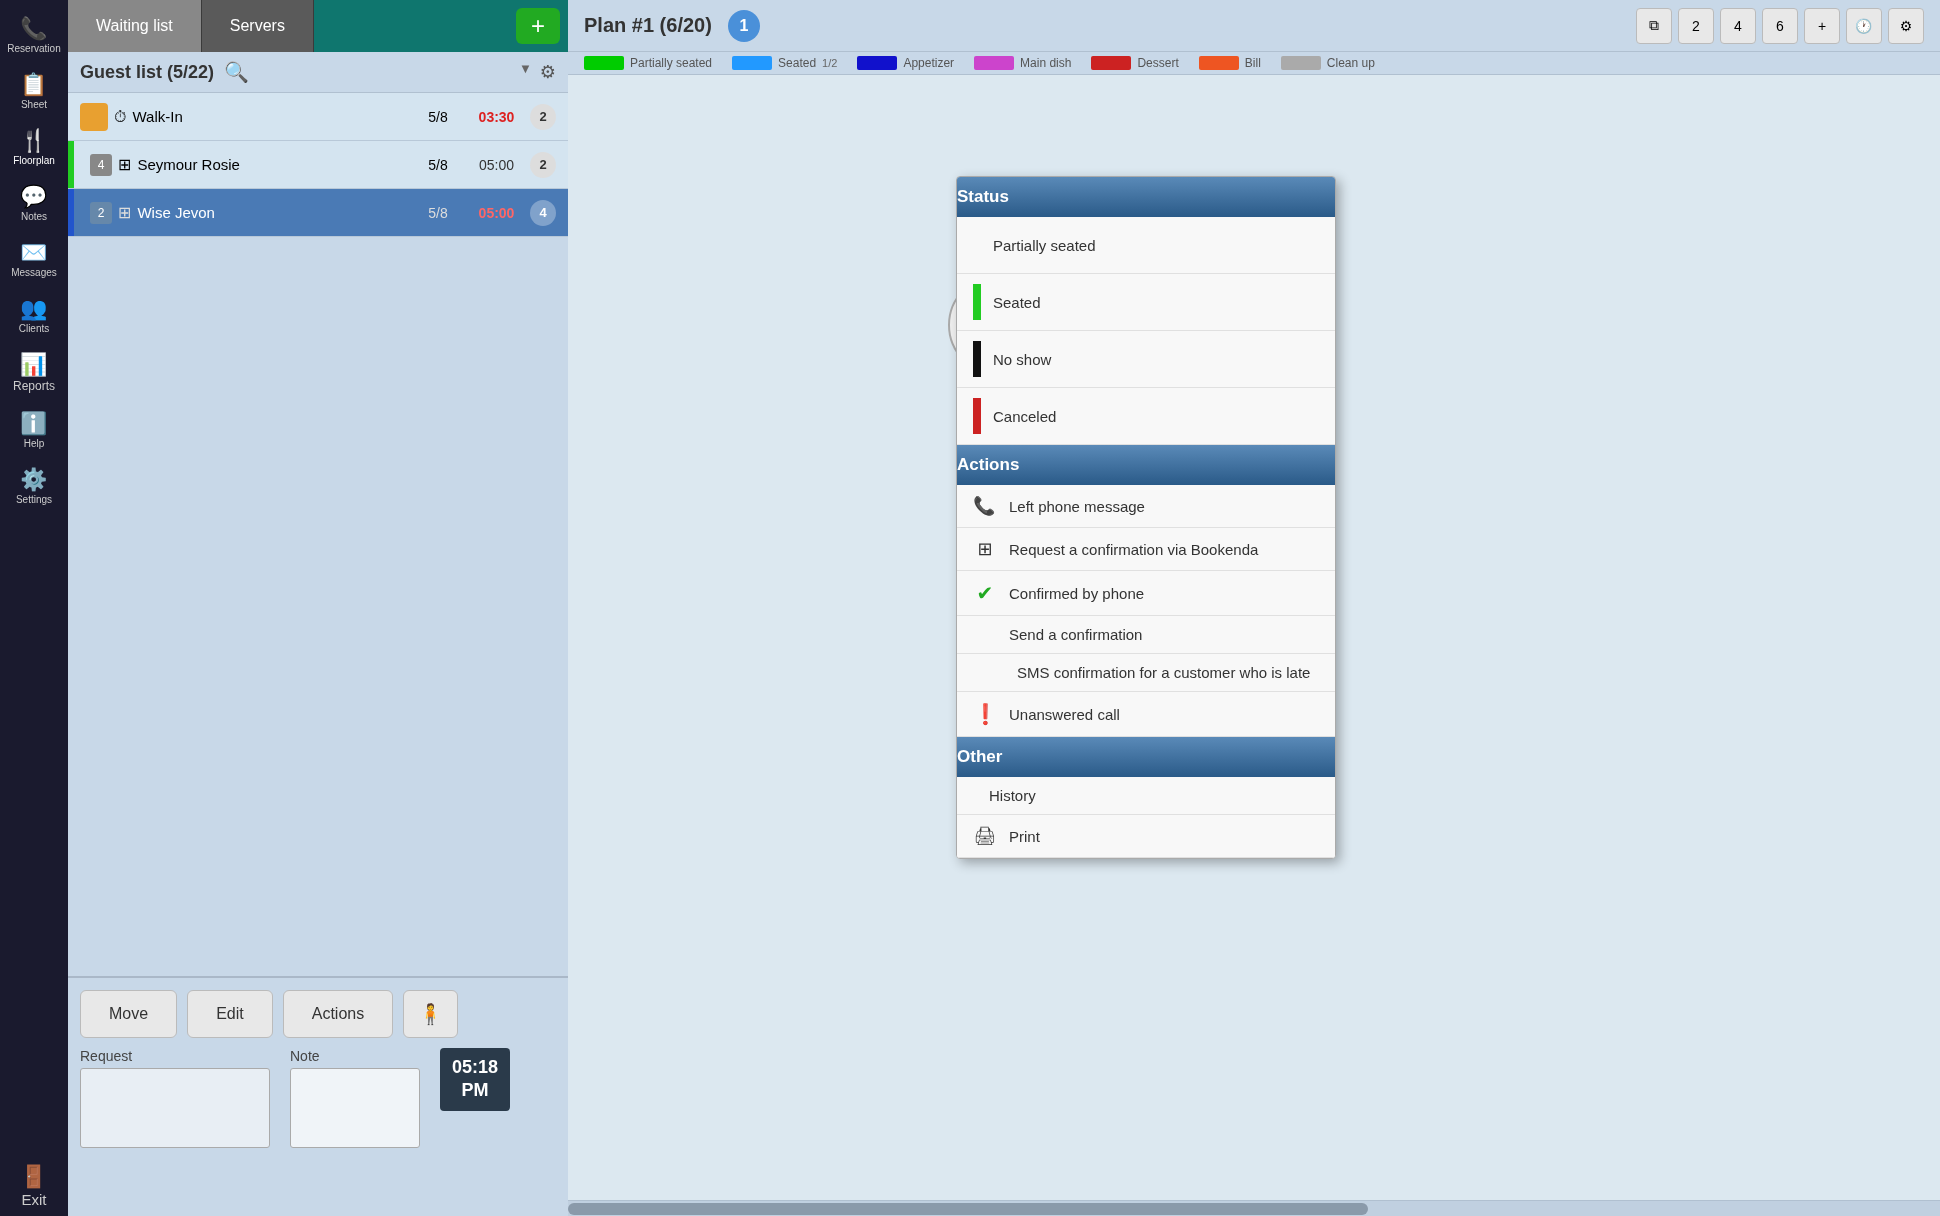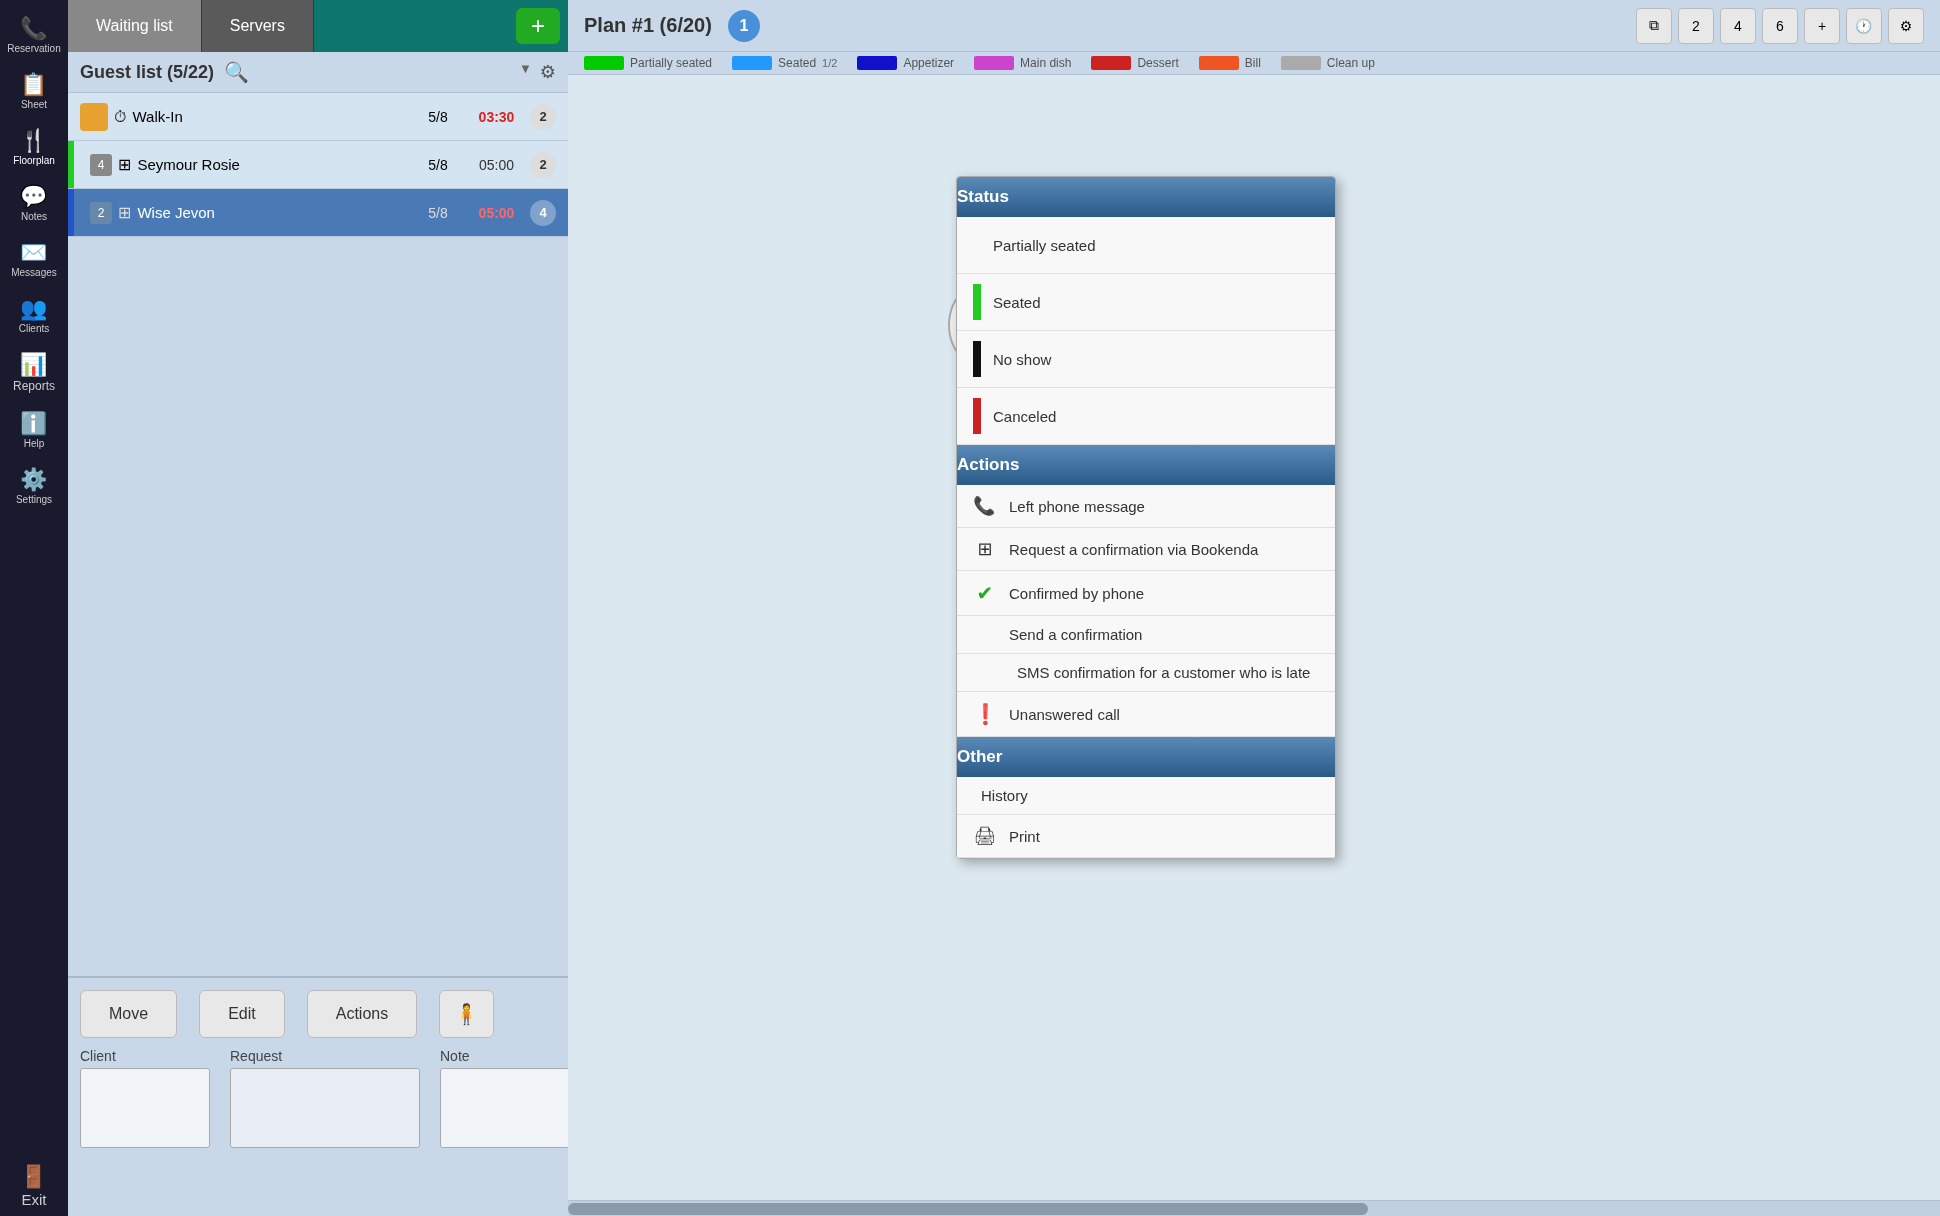--- a/index.html
+++ b/index.html
@@ -186,21 +186,21 @@
       background: #c8d8e8;
       border-top: 2px solid #aab8c8;
       padding: 12px;
       display: flex;
       flex-direction: column;
       gap: 10px;
     }
 
     .action-buttons {
       display: flex;
-      gap: 22px;
+      gap: 10px;
     }
 
     .action-btn {
       padding: 14px 28px;
       font-size: 16px;
       background: #e8e8e8;
       border: 1px solid #bbb;
       border-radius: 6px;
       cursor: pointer;
       color: #333;
@@ -510,24 +510,20 @@
       </div>
 
       <div class="bottom-bar">
         <div class="action-buttons">
           <button class="action-btn">Move</button>
           <button class="action-btn">Edit</button>
           <button class="action-btn">Actions</button>
           <button class="person-btn">🧍</button>
         </div>
         <div class="info-fields">
-          <div class="info-field client">
-            <label>Client</label>
-            <textarea style="width: 130px; height: 80px; border: 1px solid rgb(170, 170, 170); background: rgb(240, 244, 248); resize: none; font-size: 14px; border-radius: 3px;"></textarea>
-          </div>
           <div class="info-field request">
             <label>Request</label>
             <textarea style="width: 190px; height: 80px; border: 1px solid rgb(170, 170, 170); background: rgb(232, 238, 244); resize: none; font-size: 14px; border-radius: 3px;"></textarea>
           </div>
           <div class="info-field note">
             <label>Note</label>
             <textarea style="width: 130px; height: 80px; border: 1px solid rgb(170, 170, 170); background: rgb(240, 244, 248); resize: none; font-size: 14px; border-radius: 3px;"></textarea>
           </div>
           <div style="display:flex;flex-direction:column;justify-content:flex-end;padding-bottom:4px;">
             <div style="color:#fff;font-size:18px;font-weight:bold;background:#2a3a4a;padding:8px 12px;border-radius:4px;text-align:center;line-height:1.3;">05:18<br>PM</div>
@@ -643,21 +639,21 @@
       <div class="menu-item" style="padding-left:60px;">
         <span>SMS confirmation for a customer who is late</span>
       </div>
       <div class="menu-item">
         <span class="red-dot">❗</span>
         <span>Unanswered call</span>
       </div>
 
       <div class="menu-section-header">Other</div>
 
-      <div class="menu-item" style="padding-left:24px;">
+      <div class="menu-item" style="padding-left:32px;">
         <span>History</span>
       </div>
       <div class="menu-item">
         <span class="menu-item-icon">🖨</span>
         <span>Print</span>
       </div>
 
     </div>
   </div>
 

